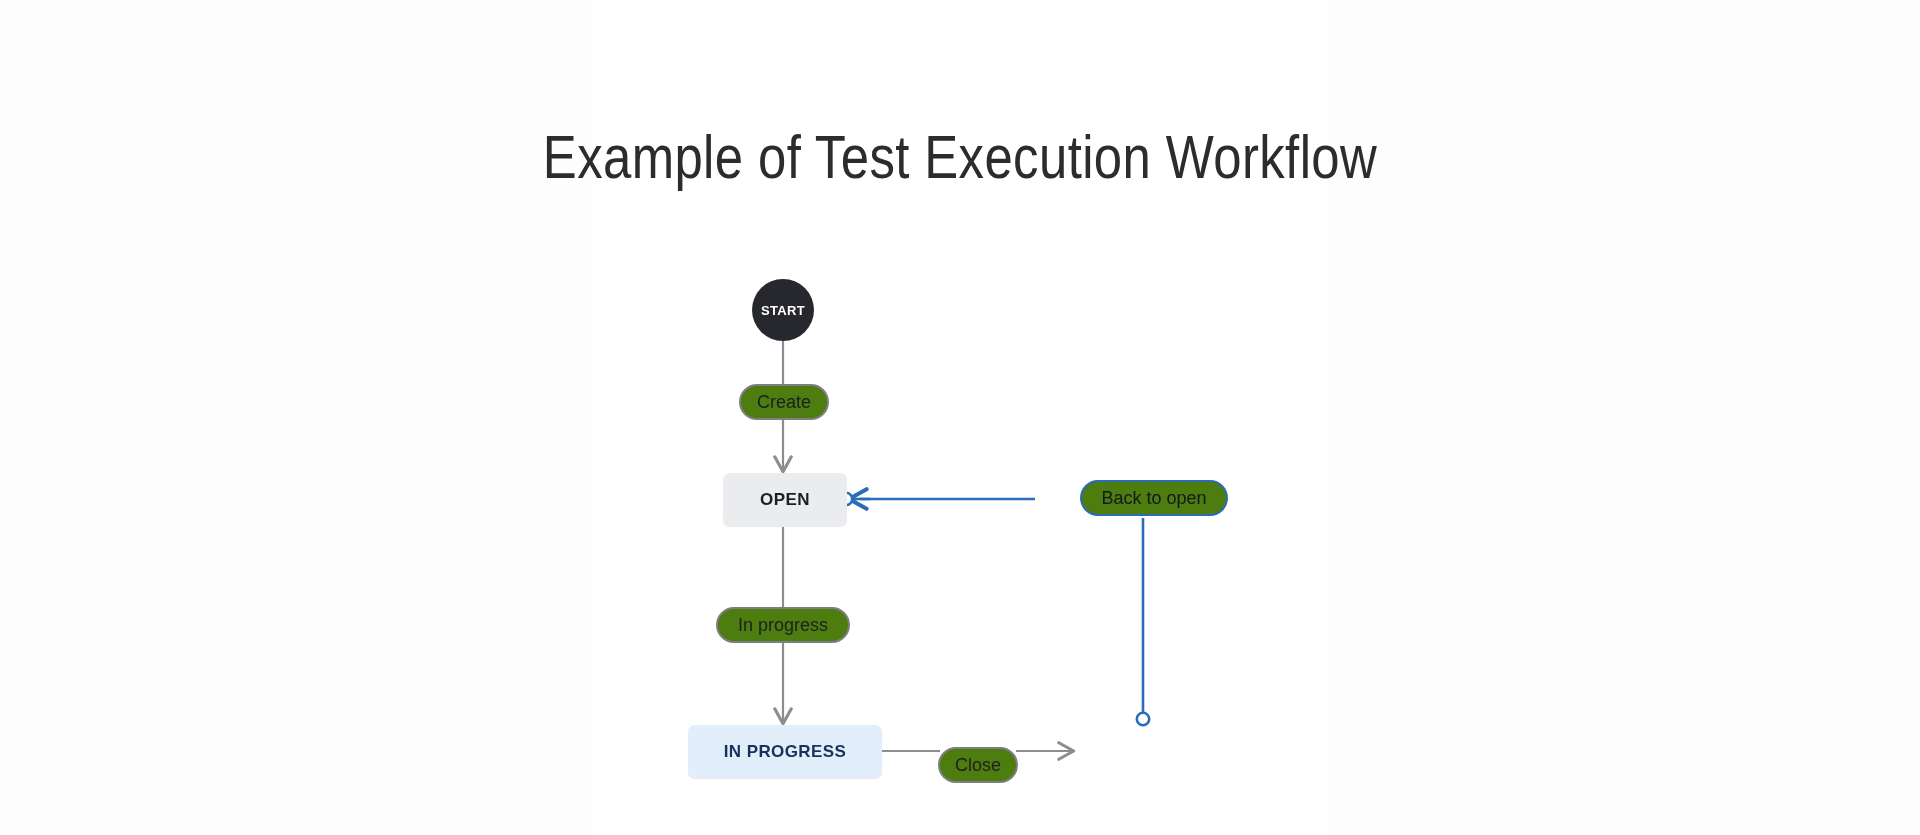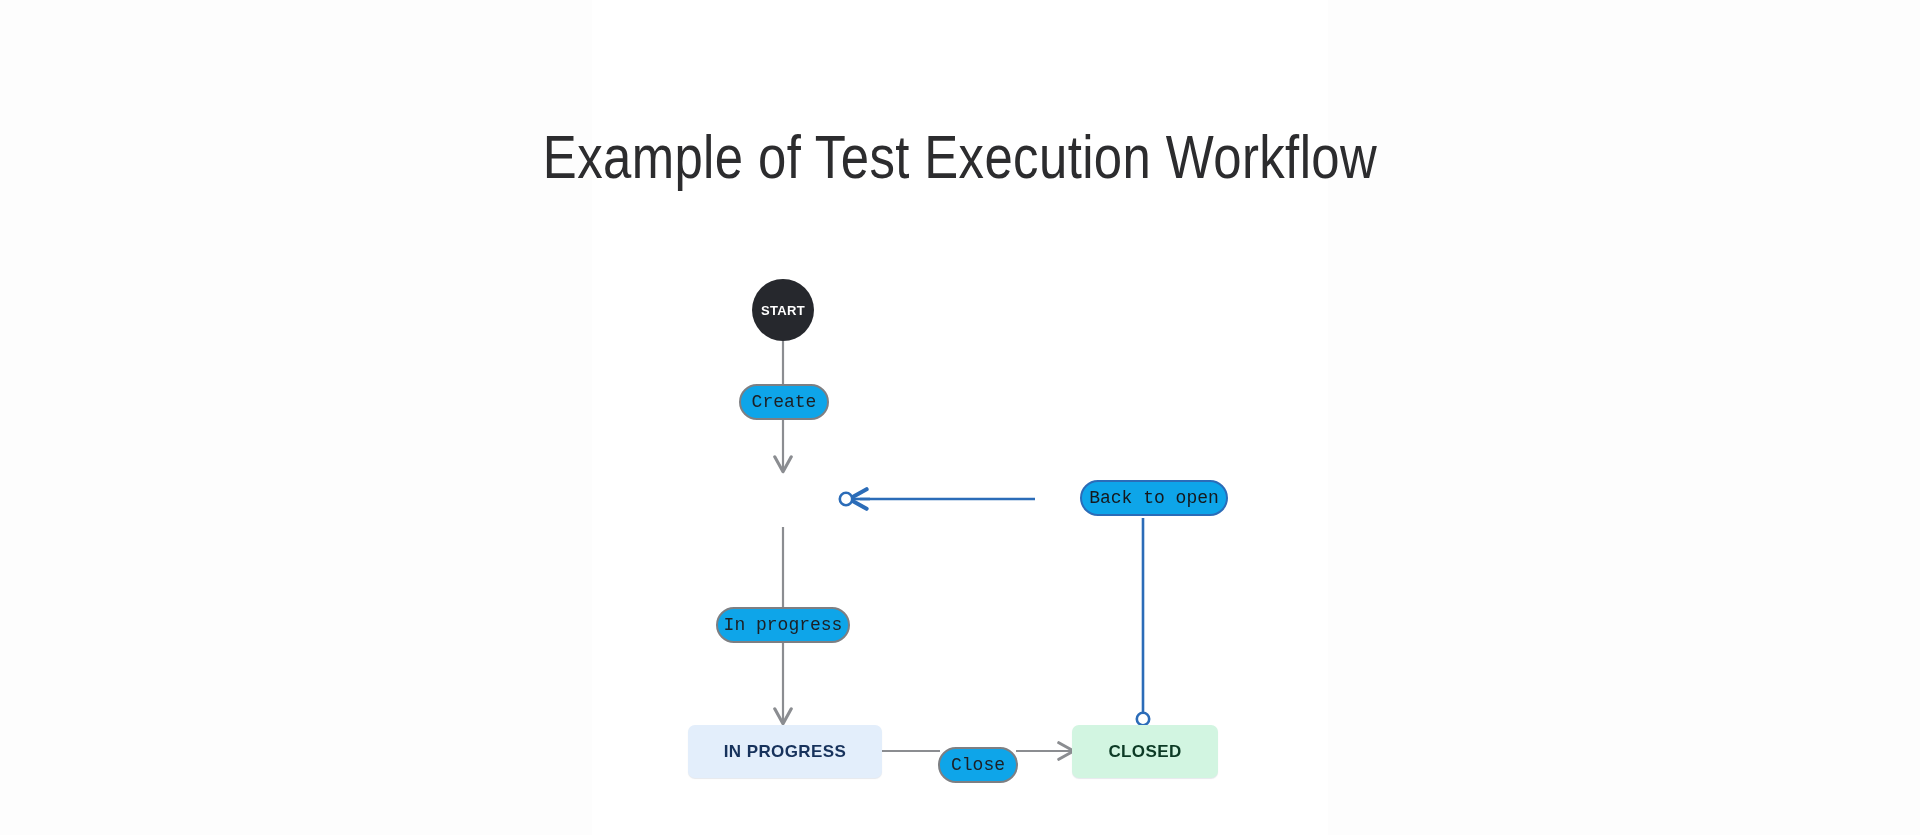--- a/index.html
+++ b/index.html
@@ -111,26 +111,25 @@
 
   
   .pill {
     position: absolute;
     box-sizing: border-box;
     display: flex;
     align-items: center;
     justify-content: center;
     height: 36px;
     border-radius: 18px;
-    background: #0ea5e9;
+    background: #4d7c0f;
     font-size: 18px;
     color: #1d1f23;
     white-space: nowrap;
     z-index: 5;
-    font-family: Liberation Mono, monospace;
   }
   .pill-gray {
     border: 2px solid #7d7f83;
   }
   .pill-blue {
     border: 2.5px solid #2b6cb8;
     color: #15181c;
   }
 </style>
 </head>
@@ -177,24 +176,24 @@
 
         <line x1="1035" y1="499" x2="860" y2="499" stroke="#2b6cb8" stroke-width="2.6"></line>
         <line x1="870" y1="499" x2="851" y2="499" stroke="#2b6cb8" stroke-width="2.6" marker-end="url(#arrow-blue)"></line>
 
         <circle cx="846" cy="499" r="6.2" fill="#ffffff" stroke="#2b6cb8" stroke-width="2.6"></circle>
       </g>
     </svg>
 
     <div class="node node-start" style="left:752px; top:279px;">START</div>
 
+    <div class="node node-status status-open" style="left:723px; top:473px; width:124px;">OPEN</div>
 
     <div class="node node-status status-inprogress" style="left:688px; top:725px; width:194px;">IN PROGRESS</div>
 
-    <div class="node node-status status-closed" style="left:1072px; top:725px; width:146px;">CLOSED</div>
 
     <div class="pill pill-gray" style="left:739px; top:384px; width:90px;">Create</div>
 
     <div class="pill pill-gray" style="left:716px; top:607px; width:134px;">In progress</div>
 
     <div class="pill pill-gray" style="left:938px; top:733px; width:80px;margin-top:14px;">Close</div>
 
     <div class="pill pill-blue" style="left:1080px; top:480px; width:148px;">Back to open</div>
 
   </div>

